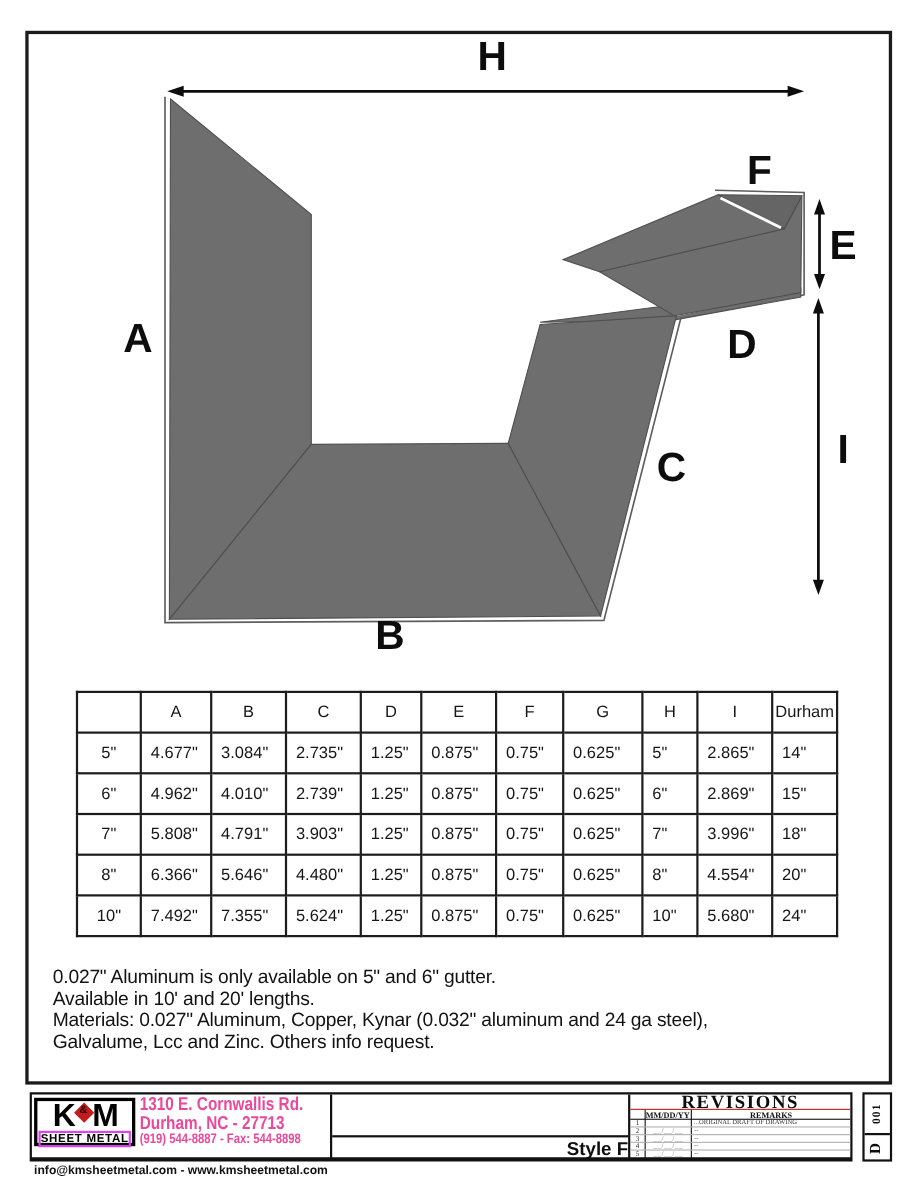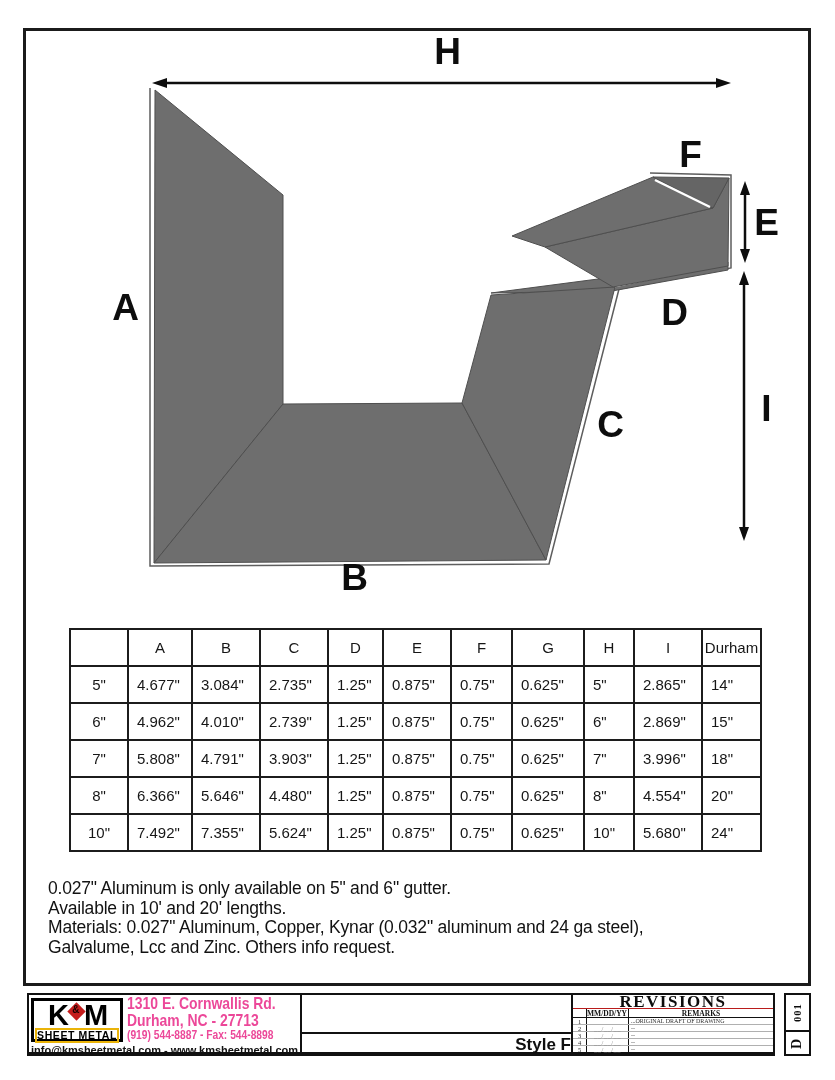--- a/index.html
+++ b/index.html
@@ -32,23 +32,23 @@
   #title-block { position:absolute; left:27px; top:993px; width:748px; height:63px;
                  border:2px solid #111; border-bottom:4px solid #111; background:#fff; }
   #logo-box { position:absolute; left:2px; top:3px; width:92px; height:44px;
               border:3px solid #000; }
   #logo-letters { display:flex; justify-content:center; align-items:center; height:26px; margin-top:1px; }
   .logo-letter { font-size:29px; font-weight:900; color:#000; line-height:24px; letter-spacing:-2px; }
   #logo-diamond { width:13px; height:13px; background:#c41c1c; transform:rotate(45deg);
                   margin:0 1px 8px 3px; position:relative; }
   #logo-diamond span { position:absolute; left:1px; top:0px; transform:rotate(-45deg);
                   font-size:10px; font-weight:700; color:#1a0000; }
-  #logo-subtitle { margin:0 1px; border:2px solid #eab308; text-align:center;
+  #logo-subtitle { margin:0 1px; border:2px solid #d946ef; text-align:center;
                    font-size:10.5px; font-weight:700; letter-spacing:0.6px; line-height:11px; color:#000; }
-  #logo-contact { position:absolute; left:2px; top:49px; width:281px; font-size:11px;
+  #logo-contact { position:absolute; left:2px; top:63px; width:281px; font-size:11px;
                   font-weight:700; color:#111; white-space:nowrap; }
   #address-block { position:absolute; left:98px; top:0px; width:176px; color:#ec4899; }
   #address-block .addr-line { font-weight:700; white-space:nowrap; transform:scaleX(0.82);
                   transform-origin:left center; }
   .addr-big { font-size:17px; line-height:17px; }
   .addr-small { font-size:12.5px; line-height:13px; }
   #tb-divider-v { position:absolute; left:271px; top:0; width:2px; height:59px; background:#111; }
   #style-cell { position:absolute; left:273px; top:37px; width:269px; height:22px;
                 border-top:2px solid #111; text-align:right; font-size:17px; font-weight:700;
                 color:#0f0f0f; line-height:21px; }

